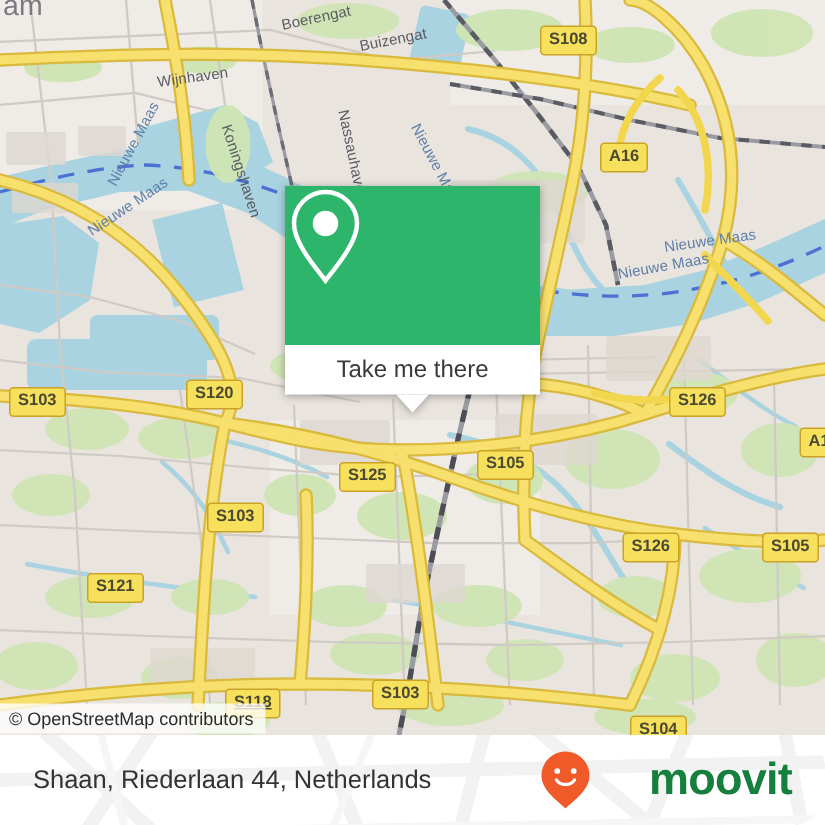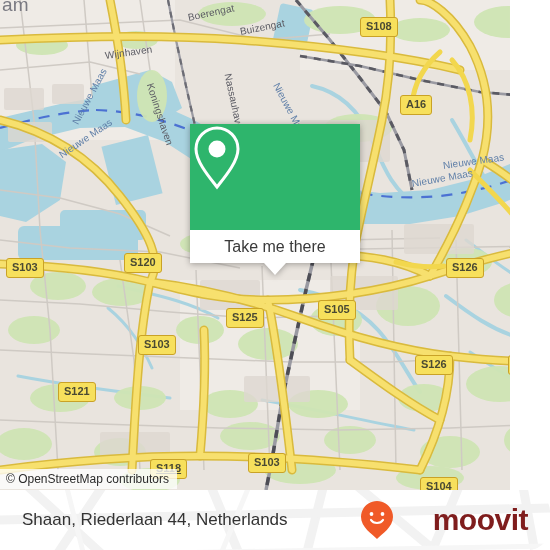--- a/index.html
+++ b/index.html
@@ -4,21 +4,21 @@
 <style>
   html,body{margin:0;padding:0;}
   body{
     width:550px;height:550px;overflow:hidden;
     font-family:"Liberation Sans", sans-serif;
     background:#ffffff;
   }
   #root{position:relative;width:550px;height:550px;overflow:hidden;}
 
   
-  #map{position:absolute;left:0;top:0;width:510px;height:490px;overflow:hidden;background:#fde047;}
+  #map{position:absolute;left:0;top:0;width:550px;height:490px;overflow:hidden;background:#fde047;}
   #map svg{position:absolute;left:0;top:0;}
 
   
   .mlabel{
     position:absolute;
     font-size:10px;
     color:#5b5b63;
     white-space:nowrap;
     font-family:"Liberation Sans", sans-serif;
     letter-spacing:.1px;
@@ -89,21 +89,21 @@
   #footer-title{
     position:absolute;left:22px;top:0;height:60px;
     display:flex;align-items:center;
     font-size:17px;color:#333333;
   }
   #logo{
     position:absolute;right:22px;top:0;height:60px;
     display:flex;align-items:center;gap:3px;
   }
   #logo-word{
-    font-size:30px;font-weight:bold;color:#7f1d1d;
+    font-size:30px;font-weight:bold;color:#15803d;
     letter-spacing:-0.5px;line-height:1;margin-left:36px;
   }
 </style>
 </head>
 <body>
 
 <div id="root">
 
   <div id="map">
     <svg width="550" height="490" viewBox="0 0 550 490">

